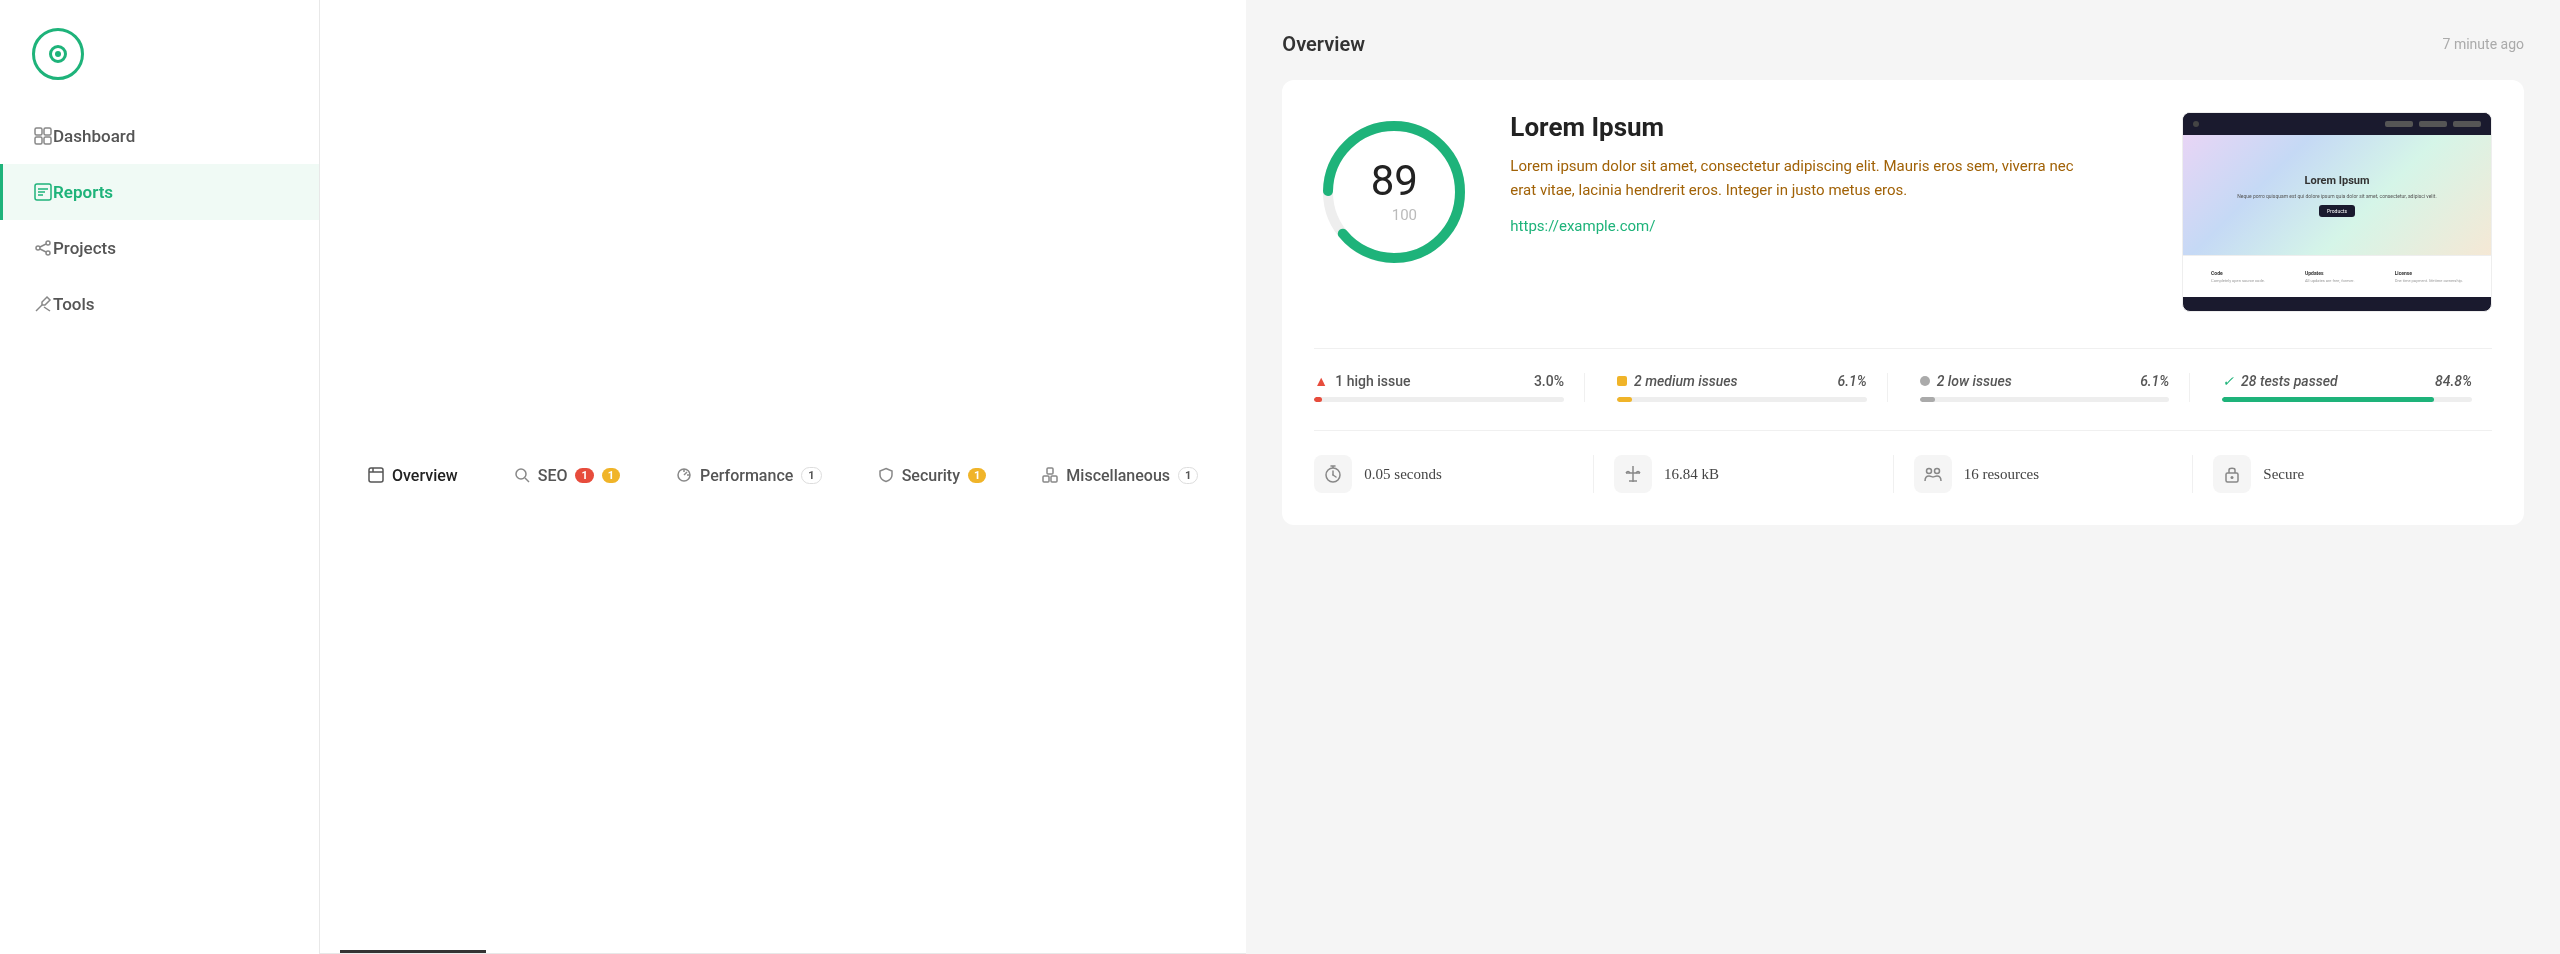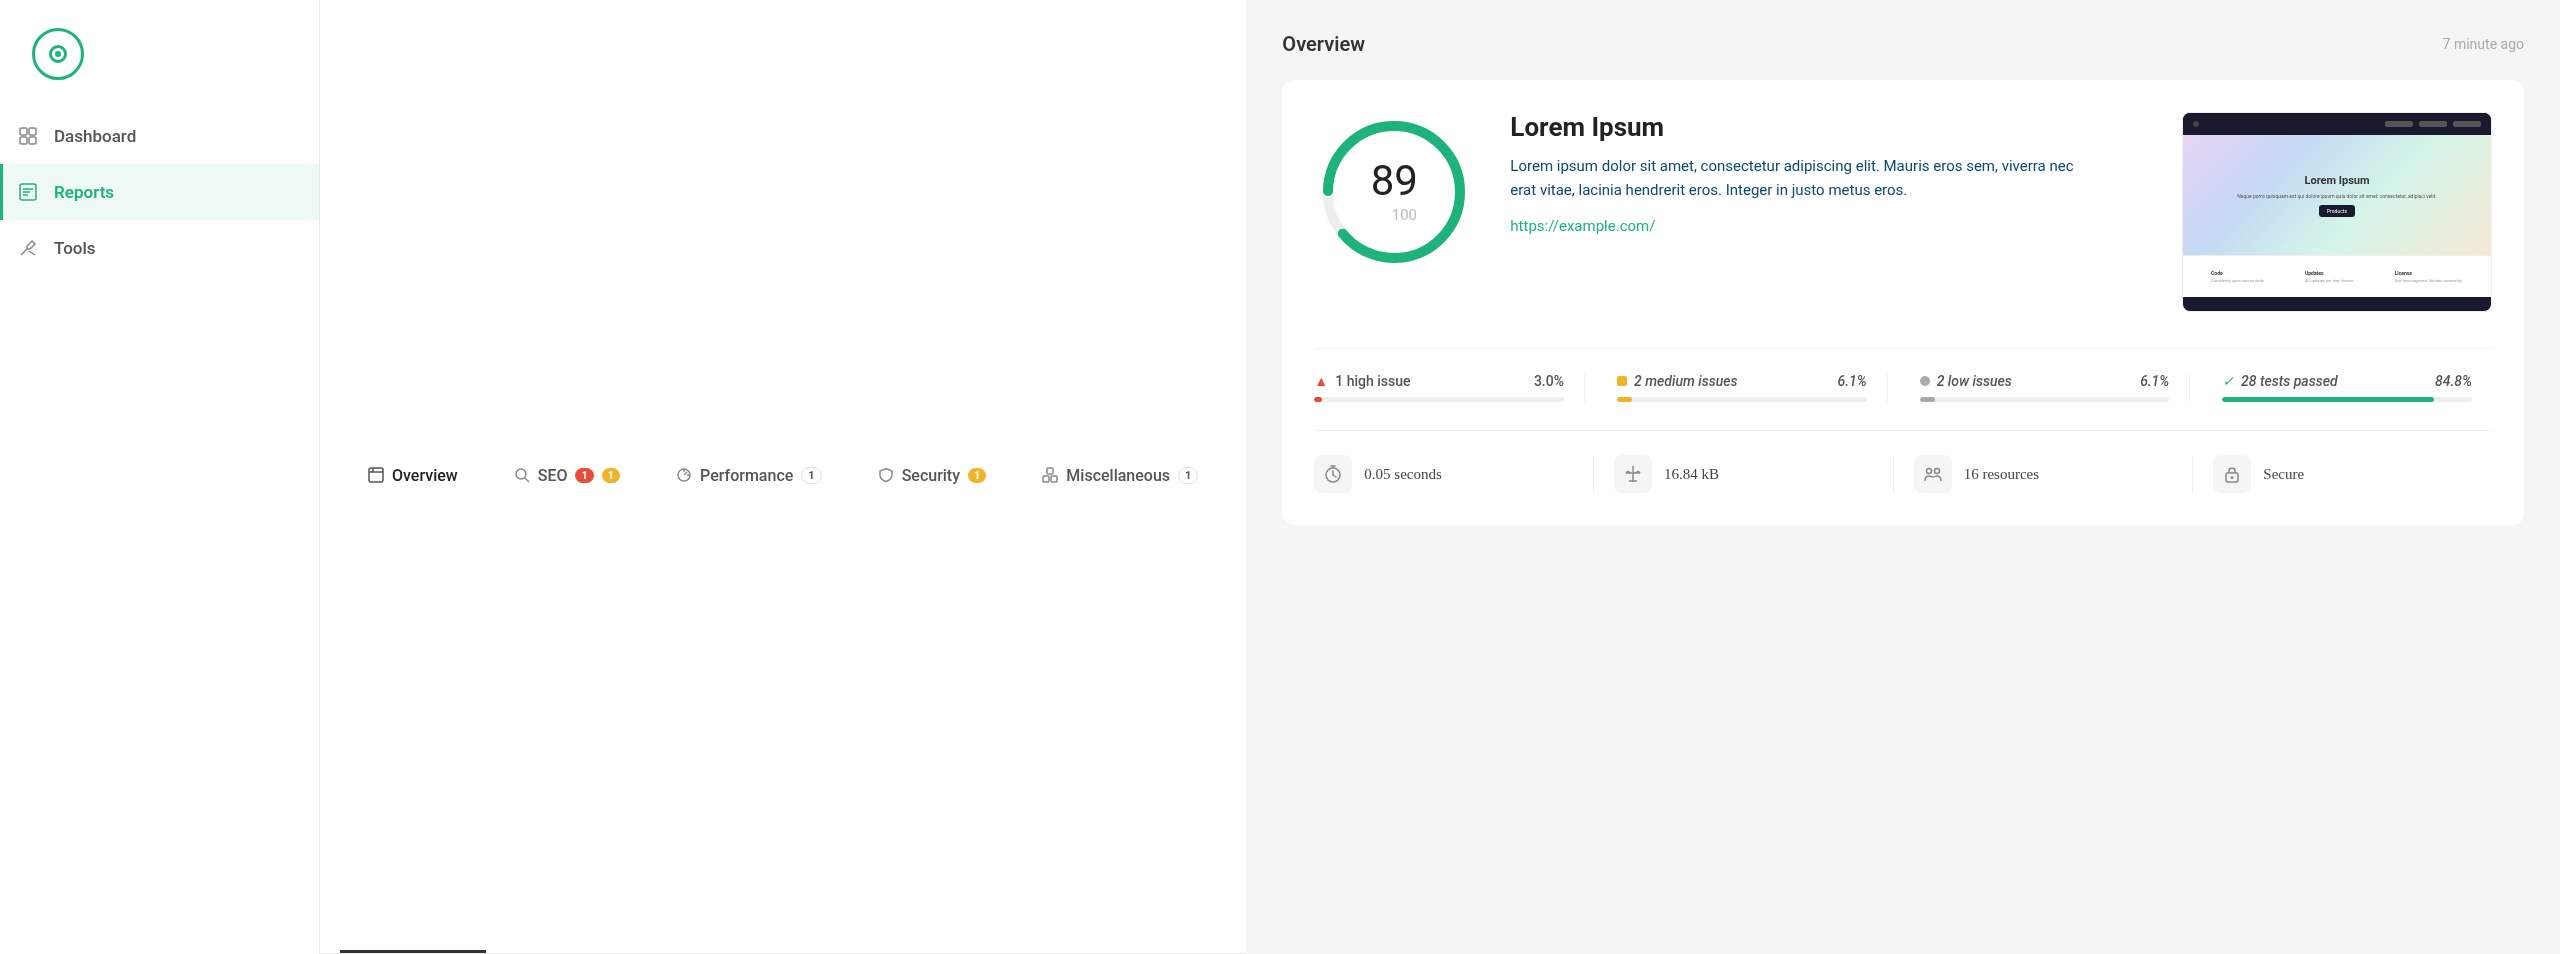--- a/index.html
+++ b/index.html
@@ -65,22 +65,21 @@
       align-items: center;
       justify-content: center;
       cursor: pointer;
       color: #aaa;
       font-size: 14px;
     }
 
     .nav-item {
       display: flex;
       align-items: center;
-      gap: 16px;
-      padding: 18px 15px;
+      padding: 18px 30px;
       cursor: pointer;
       color: #555;
       font-size: 17px;
       font-weight: 500;
       border-left: 3px solid transparent;
       transition: background 0.1s;
     }
     .nav-item.active {
       color: #1eb37a;
       background: #f0faf5;
@@ -222,21 +221,21 @@
       flex: 1;
     }
     .site-name {
       font-size: 26px;
       font-weight: 700;
       color: #222;
       margin-bottom: 12px;
     }
     .site-desc {
       font-size: 15px;
-      color: #0c4a6e;
+      color: #a16207;
       line-height: 1.6;
       margin-bottom: 14px;
       max-width: 580px;
     }
     .site-url {
       color: #1eb37a;
       font-size: 15px;
       text-decoration: none;
     }
 
@@ -422,20 +421,30 @@
   <div class="nav-item active">
     <svg width="20" height="20" viewBox="0 0 20 20" fill="none">
       <rect x="2" y="2" width="16" height="16" rx="2" stroke="#1eb37a" stroke-width="1.5" fill="none"></rect>
       <line x1="5" y1="7" x2="15" y2="7" stroke="#1eb37a" stroke-width="1.5"></line>
       <line x1="5" y1="10" x2="12" y2="10" stroke="#1eb37a" stroke-width="1.5"></line>
       <line x1="5" y1="13" x2="10" y2="13" stroke="#1eb37a" stroke-width="1.5"></line>
     </svg>
     <span style="color:#1eb37a;font-weight:600;">Reports</span>
   </div>
 
+  <div class="nav-item">
+    <svg width="20" height="20" viewBox="0 0 20 20" fill="none">
+      <circle cx="5" cy="10" r="2" stroke="#888" stroke-width="1.5" fill="none"></circle>
+      <circle cx="15" cy="5" r="2" stroke="#888" stroke-width="1.5" fill="none"></circle>
+      <circle cx="15" cy="15" r="2" stroke="#888" stroke-width="1.5" fill="none"></circle>
+      <line x1="7" y1="9" x2="13" y2="6" stroke="#888" stroke-width="1.5"></line>
+      <line x1="7" y1="11" x2="13" y2="14" stroke="#888" stroke-width="1.5"></line>
+    </svg>
+    <span>Projects</span>
+  </div>
 
   <div class="nav-item">
     <svg width="20" height="20" viewBox="0 0 20 20" fill="none">
       <line x1="3" y1="17" x2="9" y2="11" stroke="#888" stroke-width="1.5"></line>
       <path d="M14 3 L17 6 L12 11 L9 11 L9 8 Z" stroke="#888" stroke-width="1.5" fill="none"></path>
       <line x1="11" y1="13" x2="17" y2="17" stroke="#888" stroke-width="1.5"></line>
     </svg>
     <span>Tools</span>
   </div>
 </div>

